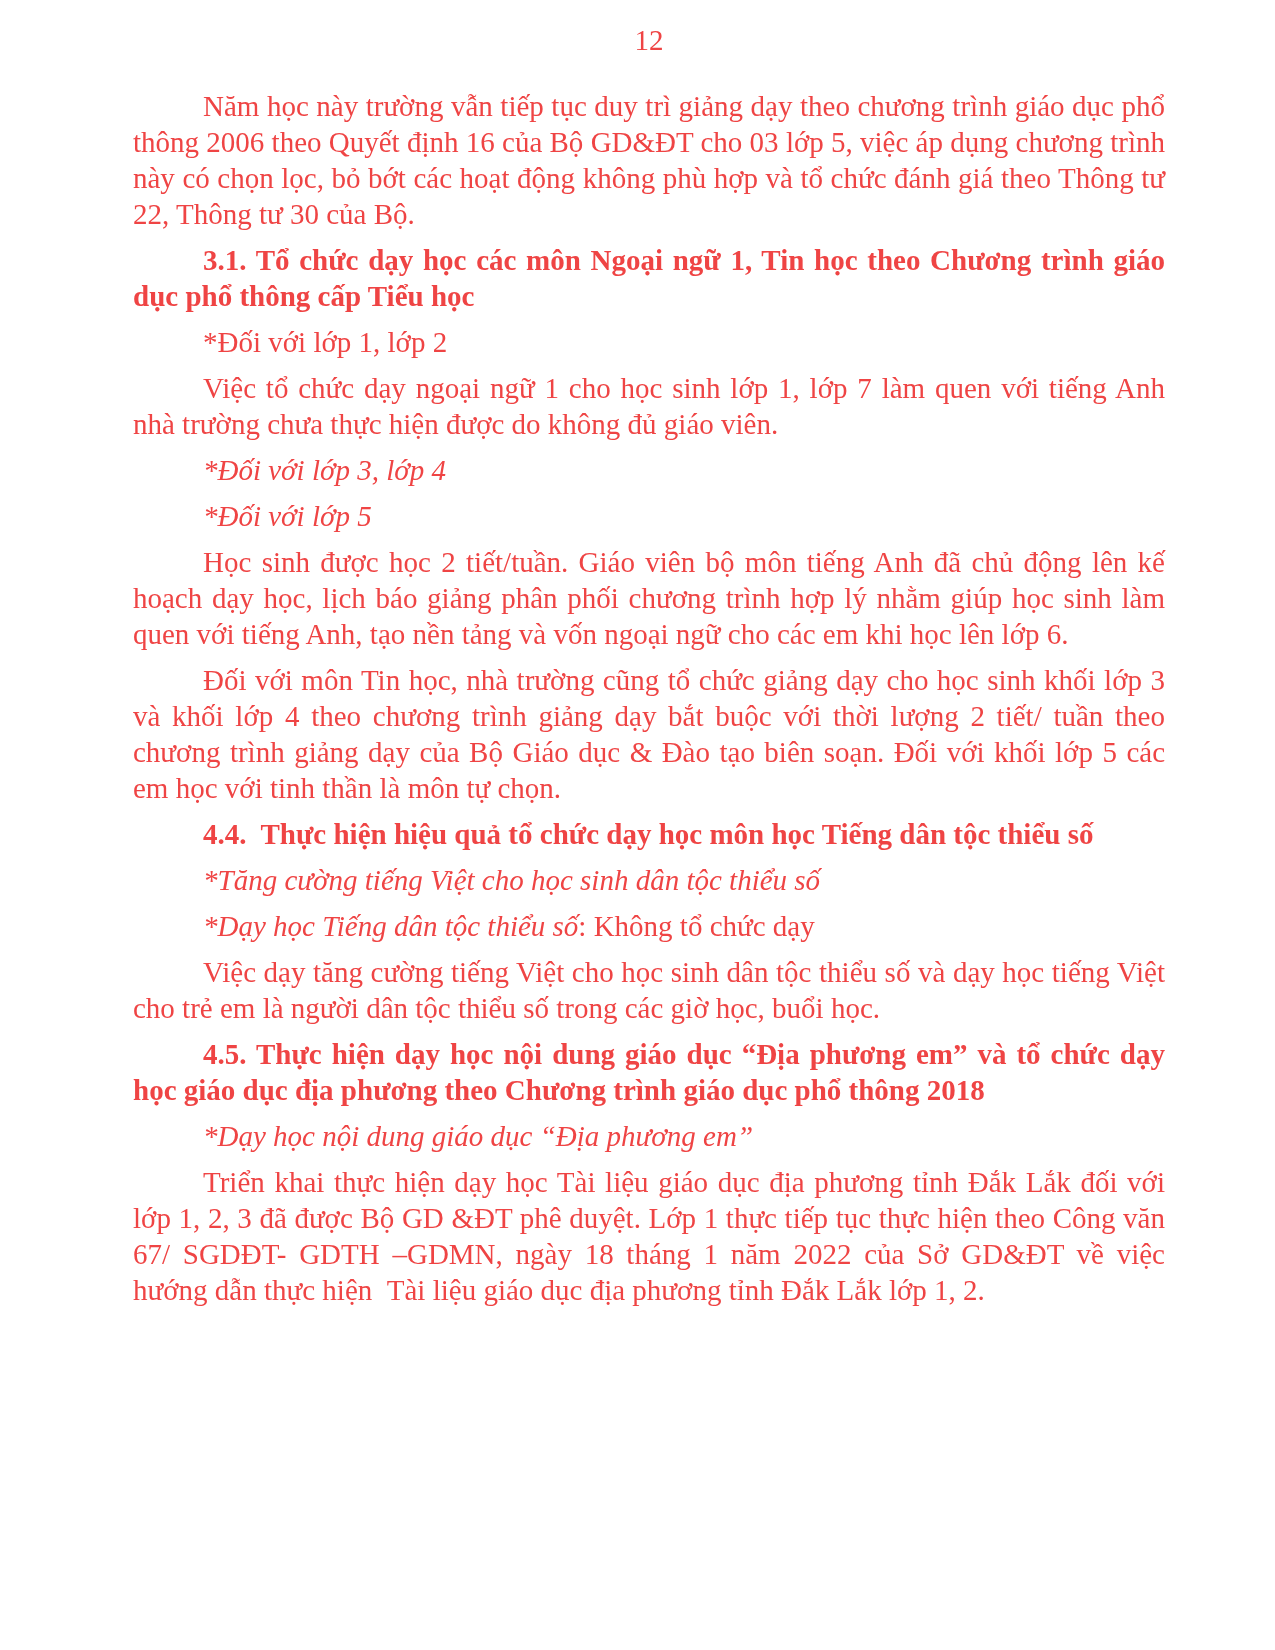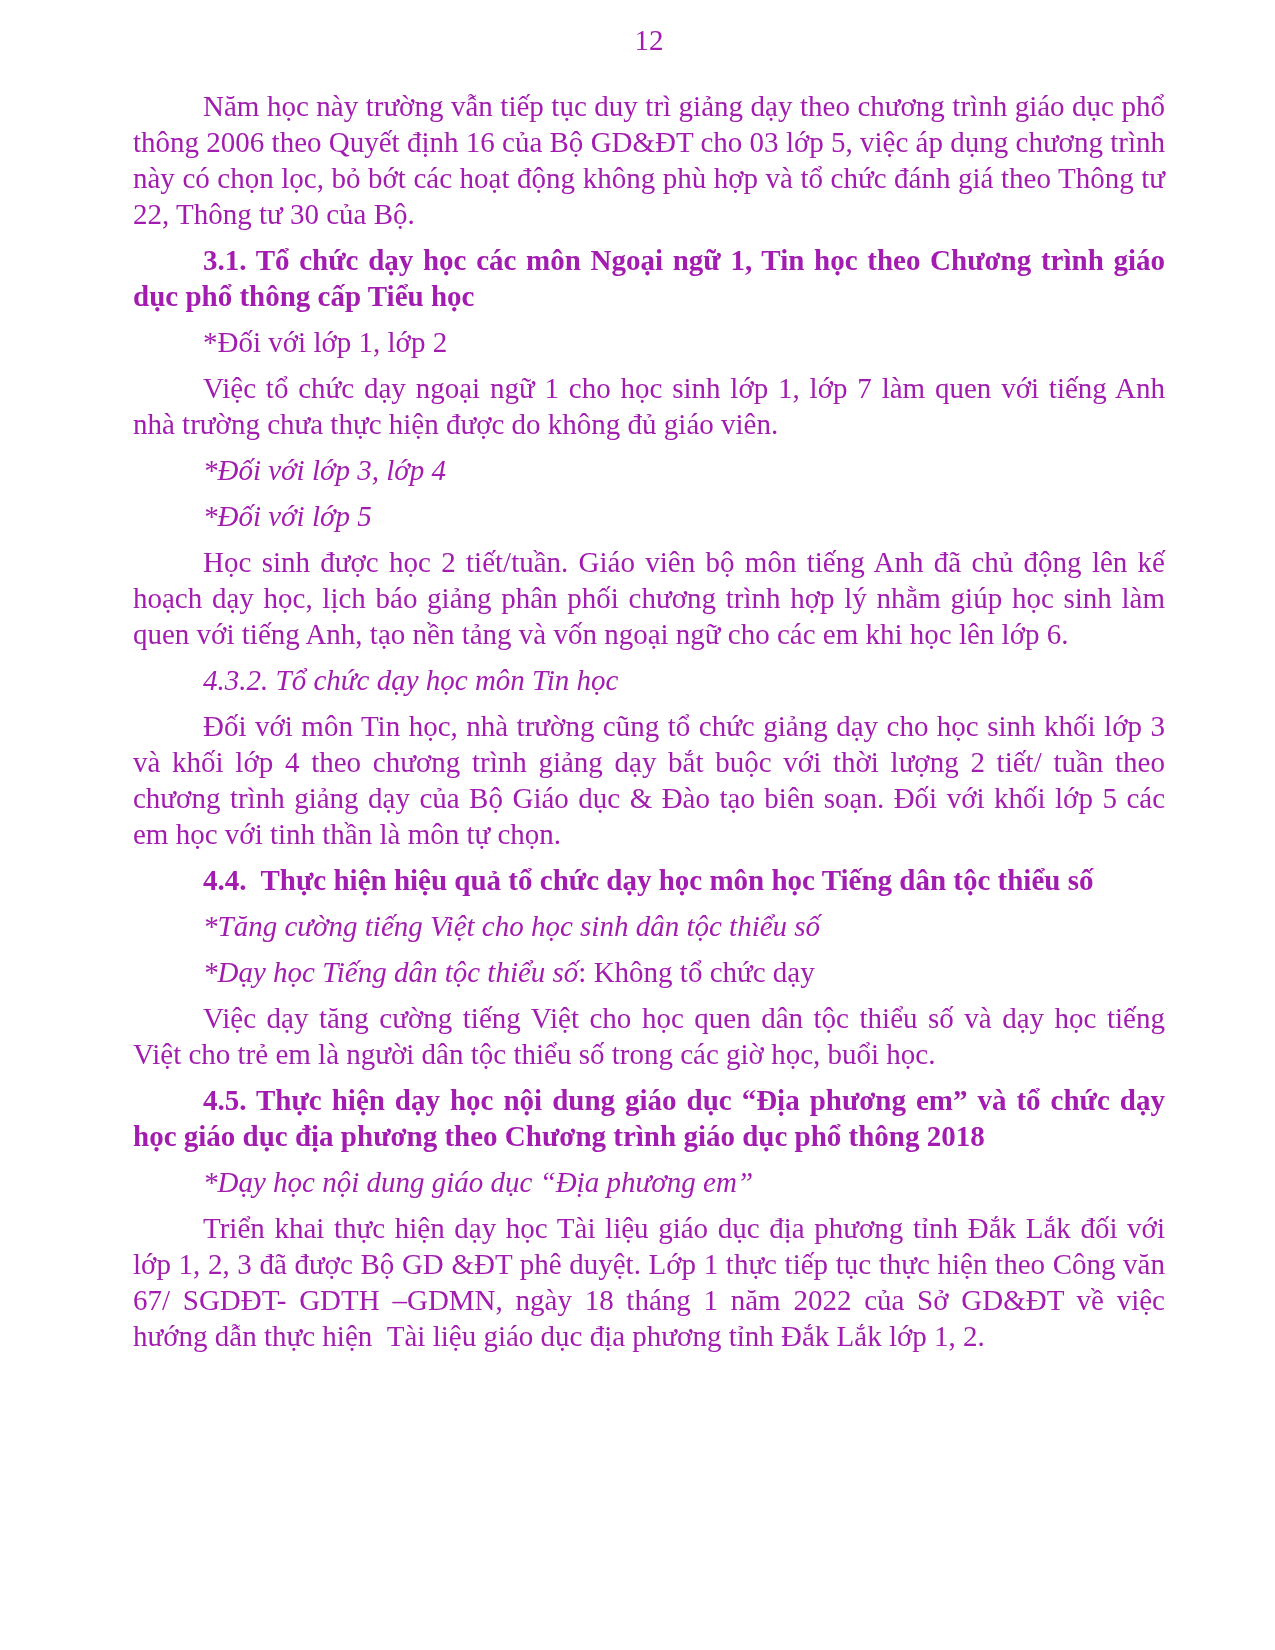--- a/index.html
+++ b/index.html
@@ -6,21 +6,21 @@
     margin: 0;
     padding: 0;
     background: #ffffff;
   }
   .page {
     position: relative;
     box-sizing: border-box;
     width: 1275px;
     height: 1650px;
     background: #ffffff;
-    color: #a21caf;
+    color: #ef4444;
     padding: 22px 110px 0 133px;
     font-family: "Liberation Serif", "DejaVu Serif", serif;
     font-size: 29px;
     line-height: 36px;
     overflow: hidden;
   }
   .page-number {
     text-align: center;
     text-indent: 0;
     margin: 0 0 30px 0;
@@ -49,33 +49,32 @@
 
   <p class="para">Việc tổ chức dạy ngoại ngữ 1 cho học sinh lớp 1, lớp 7 làm quen với tiếng Anh nhà trường chưa thực hiện được do không đủ giáo viên.</p>
 
   <p class="para i">*Đối với lớp 3, lớp 4</p>
 
 
   <p class="para i">*Đối với lớp 5</p>
 
   <p class="para">Học sinh được học 2 tiết/tuần. Giáo viên bộ môn tiếng Anh đã chủ động lên kế hoạch dạy học, lịch báo giảng phân phối chương trình hợp lý nhằm giúp học sinh làm quen với tiếng Anh, tạo nền tảng và vốn ngoại ngữ cho các em khi học lên lớp 6.</p>
 
-  <p class="para i">4.3.2. Tổ chức dạy học môn Tin học</p>
 
   <p class="para">Đối với môn Tin học, nhà trường cũng tổ chức giảng dạy cho học sinh khối lớp 3 và khối lớp 4 theo chương trình giảng dạy bắt buộc với thời lượng 2 tiết/ tuần theo chương trình giảng dạy của Bộ Giáo dục &amp; Đào tạo biên soạn. Đối với khối lớp 5 các em học với tinh thần là môn tự chọn.</p>
 
   <p class="para b">4.4.&nbsp; Thực hiện hiệu quả tổ chức dạy học môn học Tiếng dân tộc thiểu số</p>
 
   <p class="para i">*Tăng cường tiếng Việt cho học sinh dân tộc thiểu số</p>
 
   <p class="para">
     <span class="i">*Dạy học Tiếng dân tộc thiểu số</span><span>: Không tổ chức dạy</span>
   </p>
 
-  <p class="para">Việc dạy tăng cường tiếng Việt cho học quen dân tộc thiểu số và dạy học tiếng Việt cho trẻ em là người dân tộc thiểu số trong các giờ học, buổi học.</p>
+  <p class="para">Việc dạy tăng cường tiếng Việt cho học sinh dân tộc thiểu số và dạy học tiếng Việt cho trẻ em là người dân tộc thiểu số trong các giờ học, buổi học.</p>
 
 
   <p class="para b">4.5. Thực hiện dạy học nội dung giáo dục “Địa phương em” và tổ chức dạy học giáo dục địa phương theo Chương trình giáo dục phổ thông 2018</p>
 
   <p class="para i">*Dạy học nội dung giáo dục “Địa phương em”</p>
 
   <p class="para">Triển khai thực hiện dạy học Tài liệu giáo dục địa phương tỉnh Đắk Lắk đối với lớp 1, 2, 3 đã được Bộ GD &amp;ĐT phê duyệt. Lớp 1 thực tiếp tục thực hiện theo Công văn 67/ SGDĐT- GDTH –GDMN, ngày 18 tháng 1 năm 2022 của Sở GD&amp;ĐT về việc hướng dẫn thực hiện &nbsp;Tài liệu giáo dục địa phương tỉnh Đắk Lắk lớp 1, 2.</p>
 
 </div>
 

